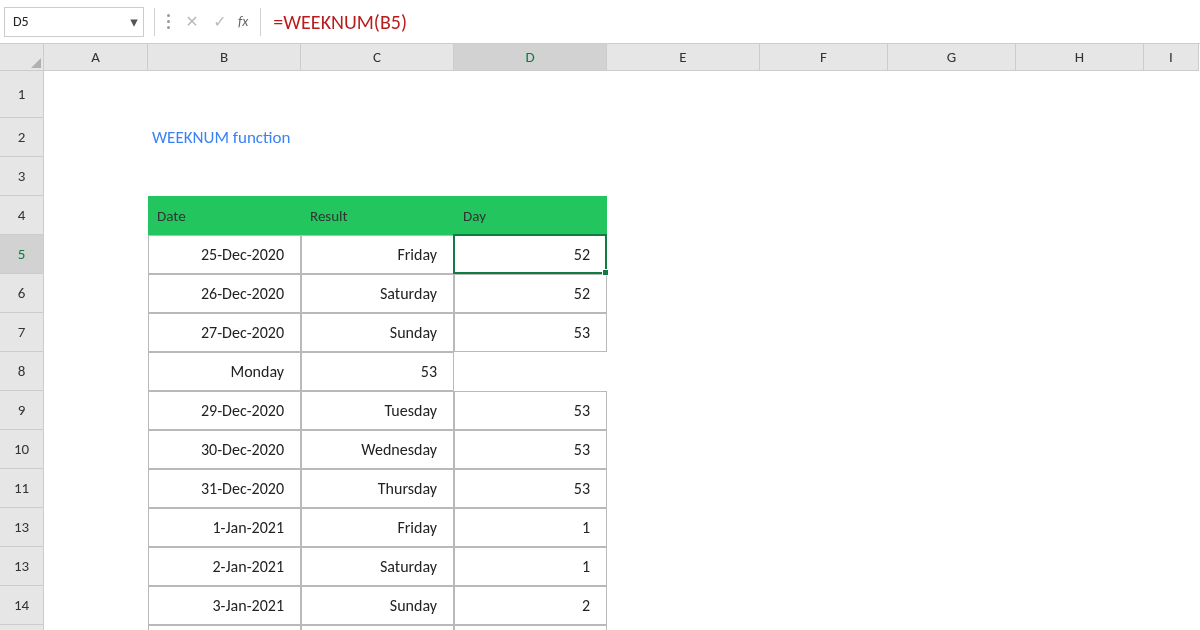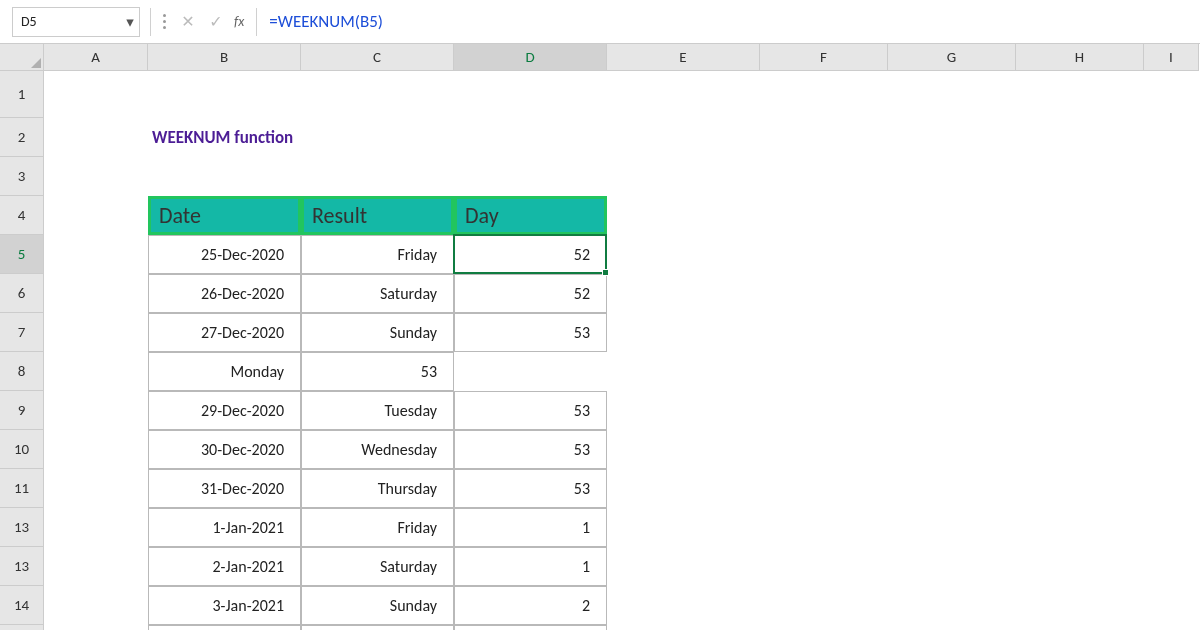--- a/index.html
+++ b/index.html
@@ -1,27 +1,27 @@
 <!DOCTYPE html>
 <html><head>
   <meta charset="utf-8">
   <style>
     * { margin: 0; padding: 0; box-sizing: border-box; }
     body { font-family: Calibri, Arial, sans-serif; font-size: 15px; background: #fff; color: #222; overflow: hidden; width: 1200px; height: 630px; position: relative; }
 
     .formula-bar { display: flex; align-items: center; height: 44px; border-bottom: 1px solid #ccc; background: #fff; }
-    .name-box-wrap { display: flex; align-items: center; height: 30px; border: 1px solid #ccc; margin: 0 6px 0 12px; }
+    .name-box-wrap { display: flex; align-items: center; height: 30px; border: 1px solid #ccc; margin: 0 6px 0 4px; gap: 12px; }
     .name-box { width: 108px; height: 28px; line-height: 28px; padding: 0 8px; font-size: 14px; background: #fff; }
     .name-box-dd { width: 18px; height: 28px; display: flex; align-items: center; justify-content: center; color: #555; }
     .fb-divider { width: 1px; height: 28px; background: #d0d0d0; margin: 0 4px; }
     .dots { display: flex; flex-direction: column; gap: 3px; margin: 0 8px; }
     .dots span { width: 3px; height: 3px; border-radius: 50%; background: #999; }
     .fb-btn { width: 28px; height: 28px; display: flex; align-items: center; justify-content: center; color: #bbb; font-size: 16px; }
     .fx-label { font-style: italic; font-size: 14px; color: #666; margin: 0 8px 0 4px; }
-    .formula-input { flex: 1; height: 28px; line-height: 28px; font-size: 17px; padding-left: 8px; color: #1d4ed8; }
+    .formula-input { flex: 1; height: 28px; line-height: 28px; font-size: 20px; padding-left: 8px; color: #b91c1c; }
 
     .sheet { position: relative; }
     .col-headers { display: flex; height: 27px; }
     .selectall { width: 44px; height: 27px; background: #e6e6e6; border-right: 1px solid #ccc; border-bottom: 1px solid #ccc; position: relative; }
     .selectall::after { content: ""; position: absolute; right: 2px; bottom: 2px; border-left: 10px solid transparent; border-bottom: 10px solid #b0b0b0; }
     .col-head { height: 27px; line-height: 27px; text-align: center; background: #e6e6e6; border-right: 1px solid #ccc; border-bottom: 1px solid #ccc; color: #333; font-size: 15px; }
     .col-head.active { background: #d2d2d2; color: #0b7c40; }
     .col-A { width: 104px; }
     .col-B { width: 153px; }
     .col-C { width: 153px; }
@@ -31,22 +31,22 @@
     .col-G { width: 128px; }
     .col-H { width: 128px; }
     .col-I { width: 55px; }
 
     .row { display: flex; height: 39px; }
     .row-1 { height: 47px; }
     .row-head { width: 44px; display: flex; align-items: center; justify-content: center; background: #e6e6e6; border-right: 1px solid #ccc; border-bottom: 1px solid #ccc; color: #333; font-size: 15px; }
     .row-head.active { background: #d2d2d2; color: #0b7c40; }
     .cell { border-right: 1px solid transparent; border-bottom: 1px solid transparent; display: flex; align-items: center; padding: 0 6px; font-size: 16px; }
 
-    .title { font-weight: bold; font-size: 17px; color: #4c1d95; padding-left: 4px; }
-    .tbl-head { background: #14b8a6; border: 3px solid #22c55e; color: #333; padding: 0 8px; font-size: 22px; }
+    .title { font-weight: normal; font-size: 17px; color: #3b82f6; padding-left: 4px; }
+    .tbl-head { background: #22c55e; border: 1px solid #22c55e; color: #333; padding: 0 8px; font-size: 15px; }
     .tbl-cell { border: 1px solid #b9b9b9; padding: 0 16px; }
     .ra { justify-content: flex-end; text-align: right; }
 
     .selection { position: absolute; border: 2px solid #107c41; pointer-events: none; }
     .selection .handle { position: absolute; right: -4px; bottom: -4px; width: 7px; height: 7px; background: #107c41; border: 1px solid #fff; }
   </style>
 </head>
 <body>
 
 <div class="formula-bar">

